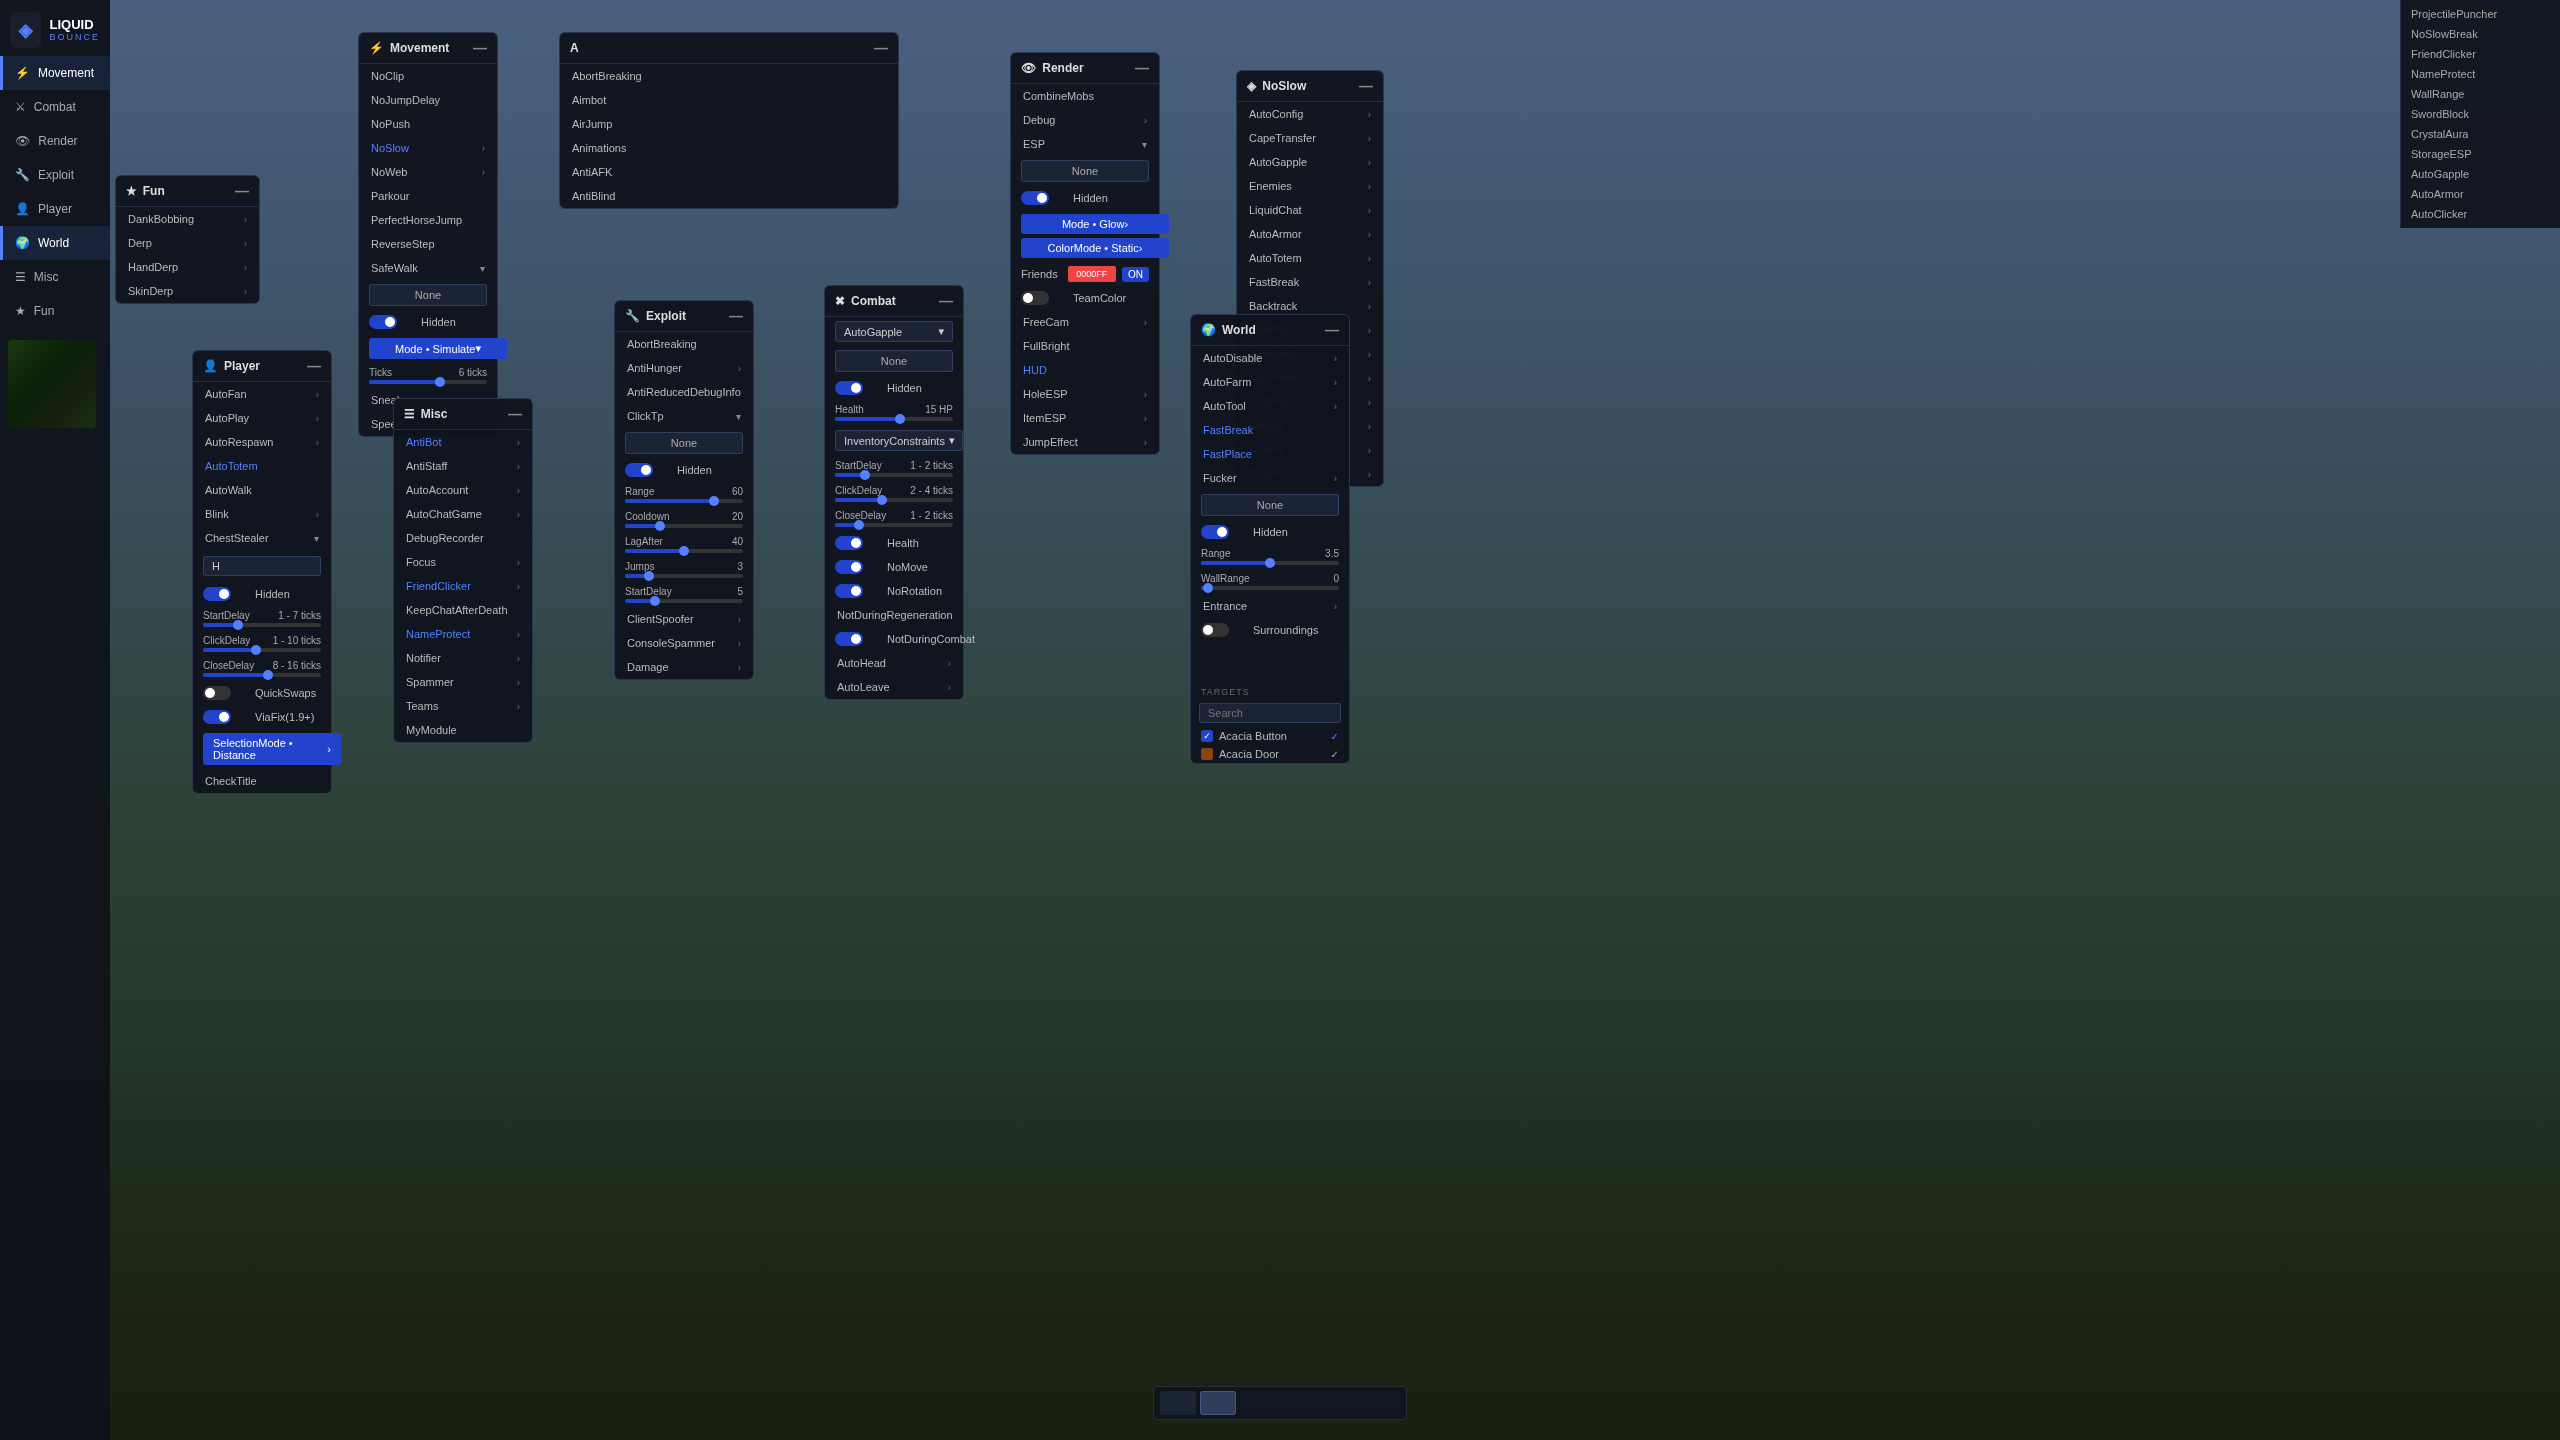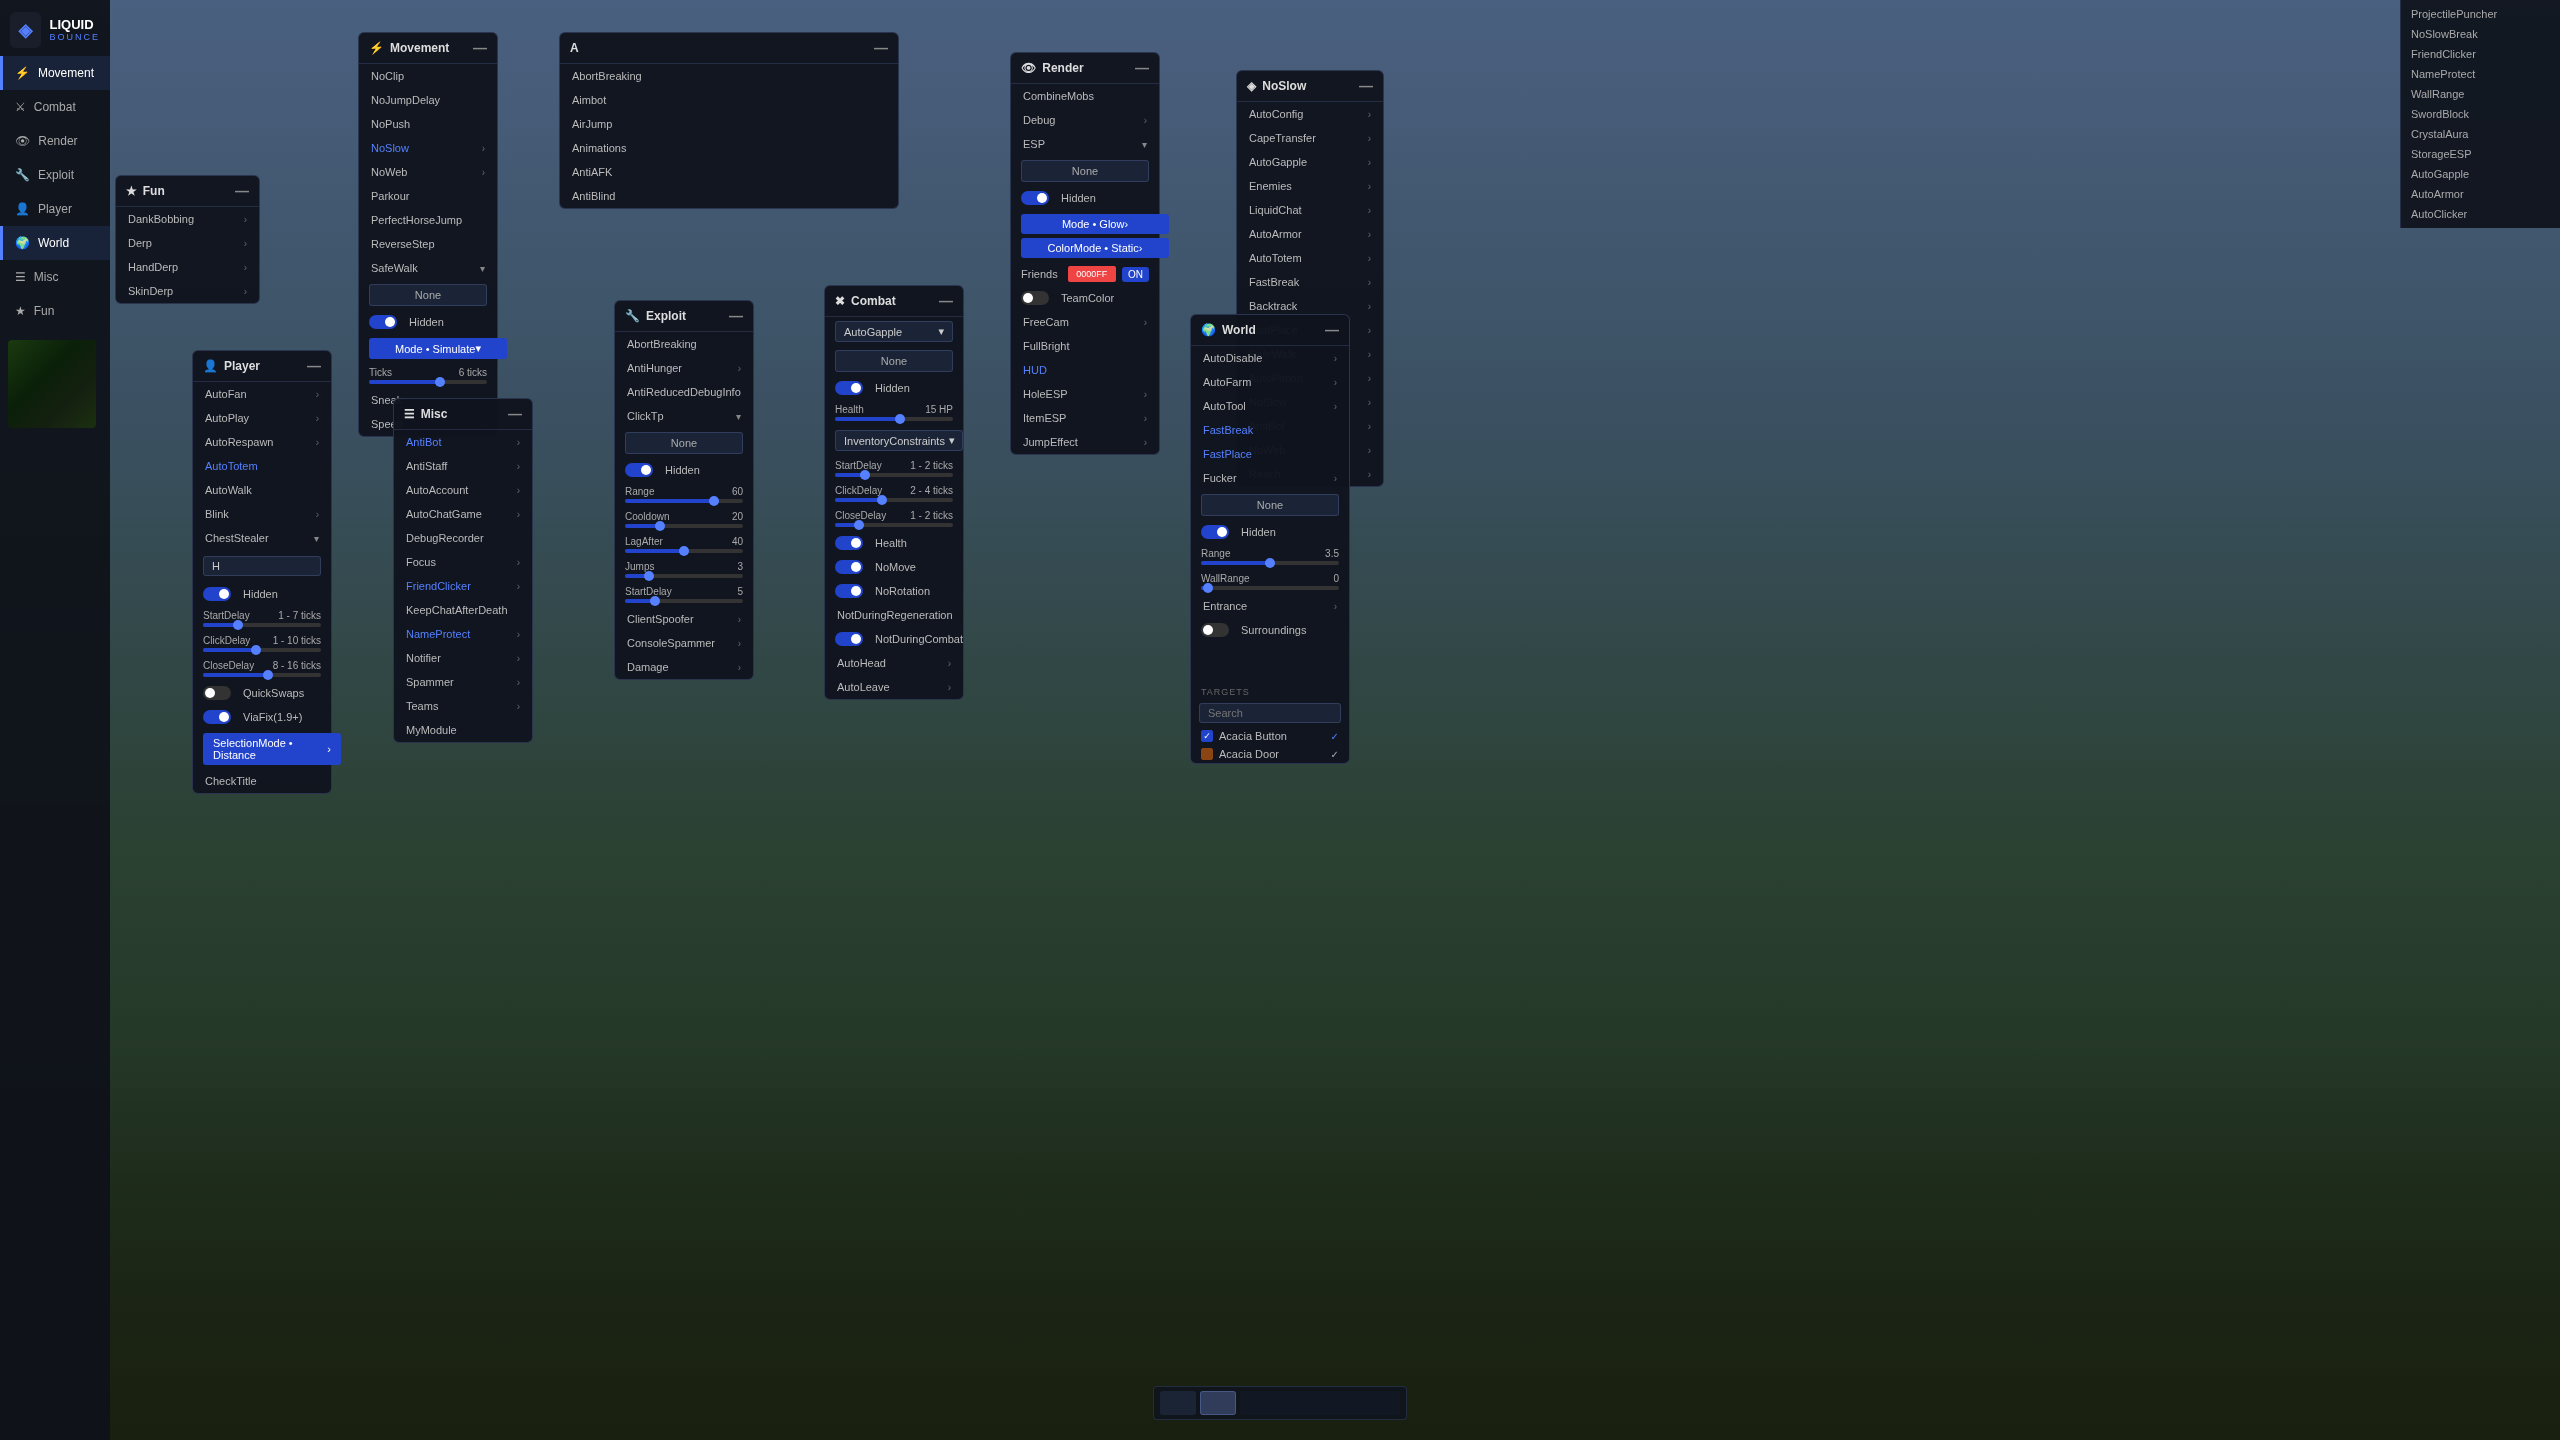--- a/index.html
+++ b/index.html
@@ -181,21 +181,21 @@
       text-align: center;
       font-size: 11px;
       color: #aaa;
       margin: 4px 10px;
       cursor: pointer;
     }
     .toggle-row {
       padding: 5px 10px;
       display: flex;
       align-items: center;
-      gap: 12px;
+      gap: 24px;
       font-size: 11px;
       color: #bbb;
     }
     .toggle {
       width: 28px; height: 14px;
       background: #2244cc;
       border-radius: 7px;
       position: relative;
       cursor: pointer;
       flex-shrink: 0;

